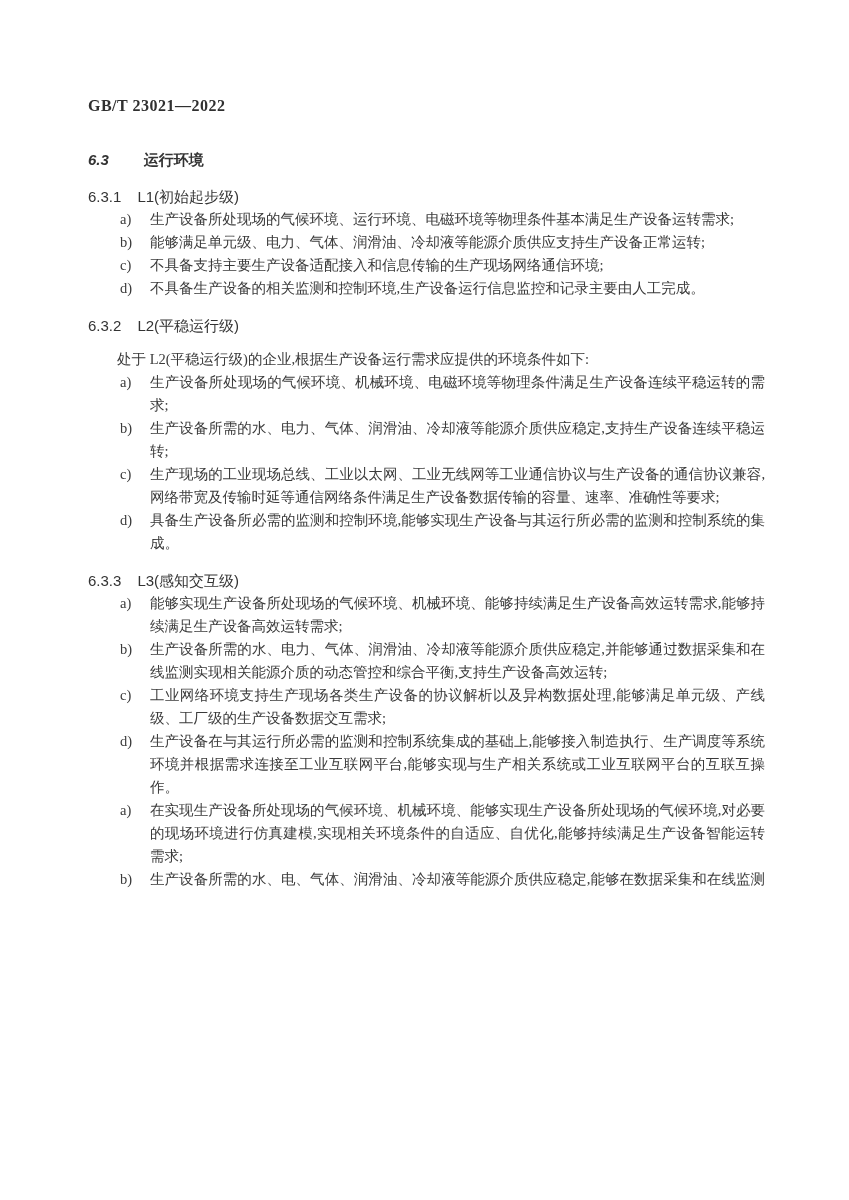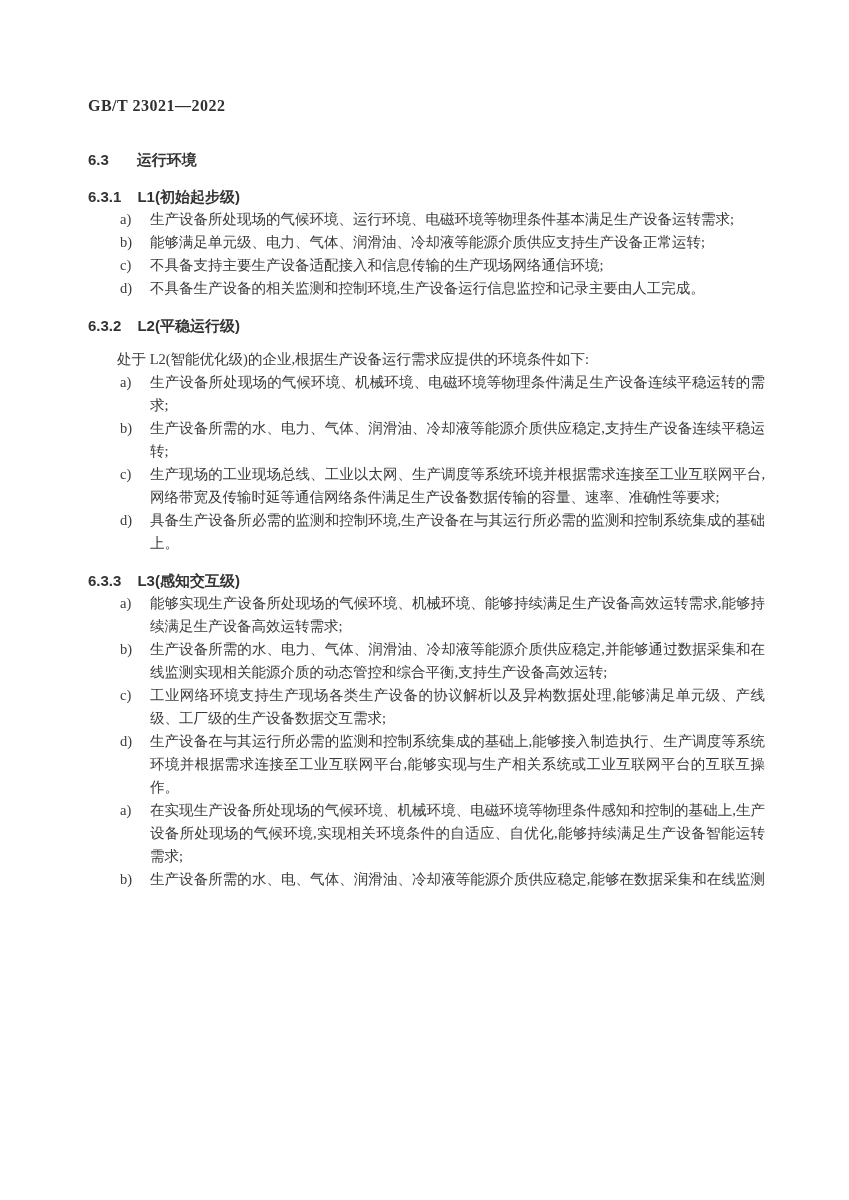--- a/index.html
+++ b/index.html
@@ -26,25 +26,25 @@
     color: #303030;
   }
   .section-heading {
     margin-top: 33px;
     font-family: "Liberation Sans", "DejaVu Sans", sans-serif;
     font-weight: bold;
     font-size: 15px;
     line-height: 22px;
     color: #333333;
   }
-  .section-heading .num { margin-right: 28px; }
+  .section-heading .num { margin-right: 35px; font-style: italic; }
   .subsection-heading {
     margin-top: 15px;
     font-family: "Liberation Sans", "DejaVu Sans", sans-serif;
-    font-weight: bold;
+    font-weight: normal;
     font-size: 15px;
     line-height: 22px;
     color: #333333;
   }
   .subsection-heading .num { margin-right: 16px; }
   .intro {
     margin: 11px 0 0 0;
     text-indent: 2em;
     font-size: 14.5px;
     line-height: 23px;
@@ -109,37 +109,37 @@
       </li>
       <li>
         <span class="item-label">d)</span>
         <span class="item-text">不具备生产设备的相关监测和控制环境,生产设备运行信息监控和记录主要由人工完成。</span>
       </li>
     </ul>
 
     <div class="subsection-heading">
       <span class="num">6.3.2</span><span class="ttl">L2(平稳运行级)</span>
     </div>
-    <p class="intro">处于 L2(智能优化级)的企业,根据生产设备运行需求应提供的环境条件如下:</p>
+    <p class="intro">处于 L2(平稳运行级)的企业,根据生产设备运行需求应提供的环境条件如下:</p>
     <ul class="items">
       <li>
         <span class="item-label">a)</span>
         <span class="item-text">生产设备所处现场的气候环境、机械环境、电磁环境等物理条件满足生产设备连续平稳运转的需求;</span>
       </li>
       <li>
         <span class="item-label">b)</span>
         <span class="item-text">生产设备所需的水、电力、气体、润滑油、冷却液等能源介质供应稳定,支持生产设备连续平稳运转;</span>
       </li>
       <li>
         <span class="item-label">c)</span>
-        <span class="item-text">生产现场的工业现场总线、工业以太网、生产调度等系统环境并根据需求连接至工业互联网平台,网络带宽及传输时延等通信网络条件满足生产设备数据传输的容量、速率、准确性等要求;</span>
+        <span class="item-text">生产现场的工业现场总线、工业以太网、工业无线网等工业通信协议与生产设备的通信协议兼容,网络带宽及传输时延等通信网络条件满足生产设备数据传输的容量、速率、准确性等要求;</span>
       </li>
       <li>
         <span class="item-label">d)</span>
-        <span class="item-text">具备生产设备所必需的监测和控制环境,生产设备在与其运行所必需的监测和控制系统集成的基础上。</span>
+        <span class="item-text">具备生产设备所必需的监测和控制环境,能够实现生产设备与其运行所必需的监测和控制系统的集成。</span>
       </li>
     </ul>
 
     <div class="subsection-heading">
       <span class="num">6.3.3</span><span class="ttl">L3(感知交互级)</span>
     </div>
     <ul class="items">
       <li>
         <span class="item-label">a)</span>
         <span class="item-text">能够实现生产设备所处现场的气候环境、机械环境、能够持续满足生产设备高效运转需求,能够持续满足生产设备高效运转需求;</span>
@@ -154,21 +154,21 @@
       </li>
       <li>
         <span class="item-label">d)</span>
         <span class="item-text">生产设备在与其运行所必需的监测和控制系统集成的基础上,能够接入制造执行、生产调度等系统环境并根据需求连接至工业互联网平台,能够实现与生产相关系统或工业互联网平台的互联互操作。</span>
       </li>
     </ul>
 
     <ul class="items">
       <li>
         <span class="item-label">a)</span>
-        <span class="item-text">在实现生产设备所处现场的气候环境、机械环境、电磁环境等物理条件感知和控制的基础上,生产设备所处现场的气候环境,实现相关环境条件的自适应、自优化,能够持续满足生产设备智能运转需求;</span>
+        <span class="item-text">在实现生产设备所处现场的气候环境、机械环境、能够实现生产设备所处现场的气候环境,对必要的现场环境进行仿真建模,实现相关环境条件的自适应、自优化,能够持续满足生产设备智能运转需求;</span>
       </li>
       <li>
         <span class="item-label">b)</span>
         <span class="item-text">生产设备所需的水、电、气体、润滑油、冷却液等能源介质供应稳定,能够在数据采集和在线监测基础上,通过数据建模分析对相关能源介质进行综合平衡、自适应控制和预测优化,支持生产设备智能运转;</span>
       </li>
       <li>
         <span class="item-label">c)</span>
         <span class="item-text">工业网络环境在支持各类生产设备的协议解析以及异构数据处理的基础上,满足单元级、产线</span>
       </li>
     </ul>

